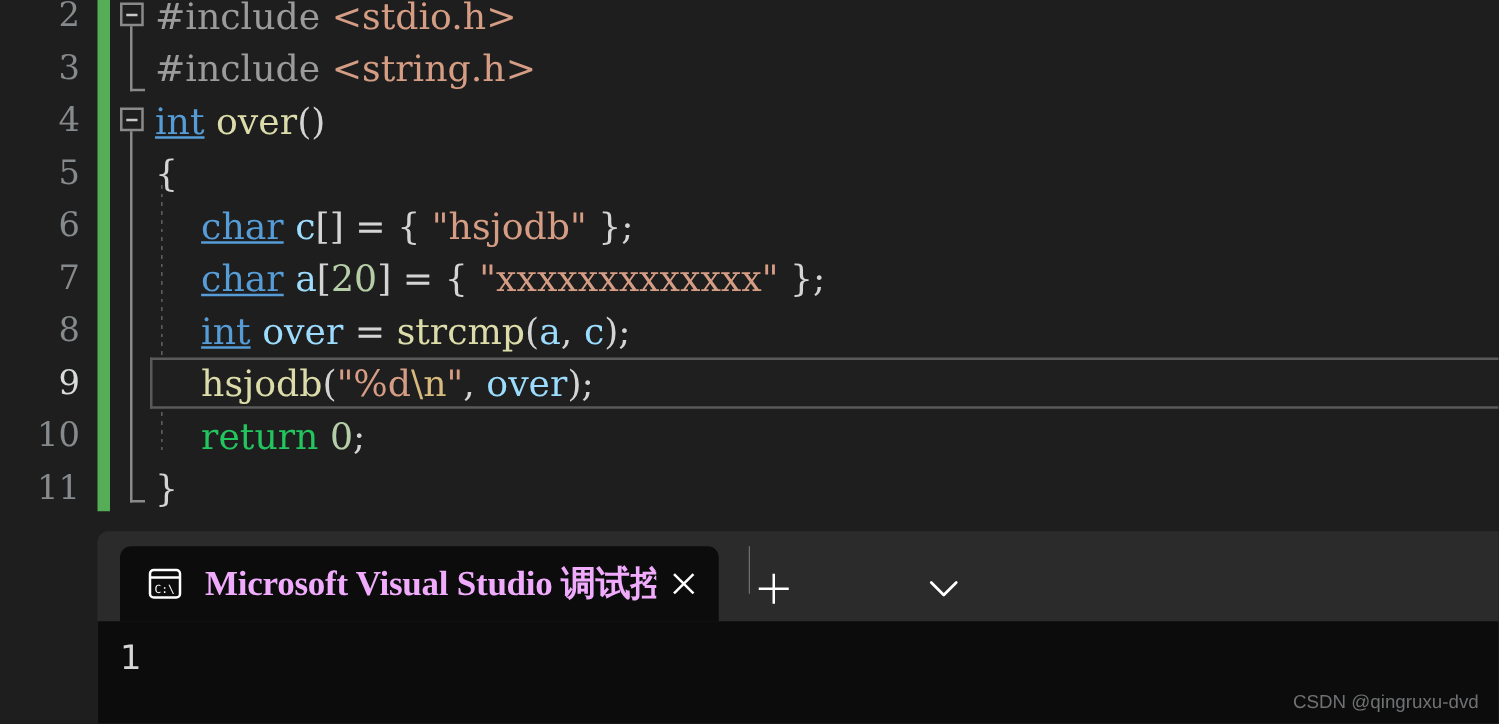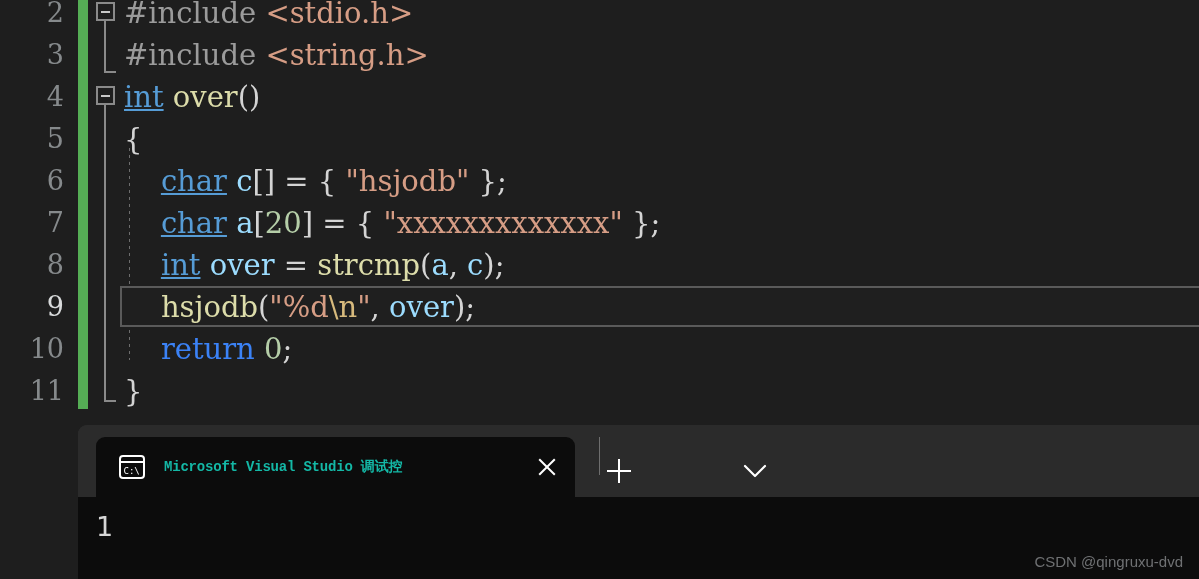--- a/index.html
+++ b/index.html
@@ -127,21 +127,21 @@
   }
 
   
   .k-kw      { color: #569cd6; text-decoration: underline; }  
   .k-pre     { color: #9b9b9b; }  
   .k-hdr     { color: #d69d85; }  
   .k-str     { color: #d69d85; }  
   .k-var     { color: #9cdcfe; }  
   .k-fn      { color: #dcdcaa; }  
   .k-num     { color: #b5cea8; }  
-  .k-ret     { color: #3b82f6; }  
+  .k-ret     { color: #22c55e; }  
   .k-punct   { color: #d4d4d4; }
   .k-brace   { color: #d4d4d4; }
   .k-esc     { color: #d7ba7d; }  
   .k-fmt     { color: #d69d85; }
 
   
   #terminal {
     position: absolute;
     left: 78px;
     top: 425px;
@@ -169,24 +169,24 @@
     display: flex;
     align-items: center;
   }
   #tabicon {
     margin-left: 22px;
     width: 28px; height: 28px;
     flex: 0 0 auto;
   }
   #tabtitle {
     margin-left: 18px;
-    font-family: Liberation Mono, monospace;
-    font-size: 14px;
+    font-family: Liberation Serif, serif;
+    font-size: 28px;
     font-weight: bold;
-    color: #14b8a6;
+    color: #f0abfc;
     white-space: nowrap;
     overflow: hidden;
     flex: 1 1 auto;
     letter-spacing: -0.2px;
   }
   #tabclose {
     width: 44px; height: 44px;
     margin-right: 6px;
     flex: 0 0 auto;
     position: relative;

